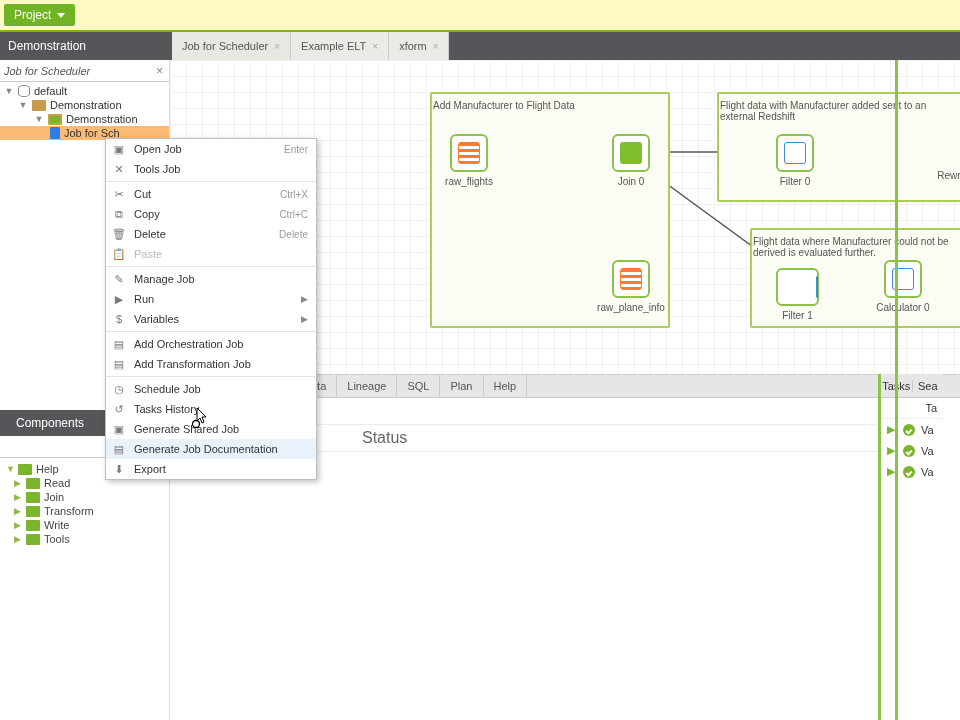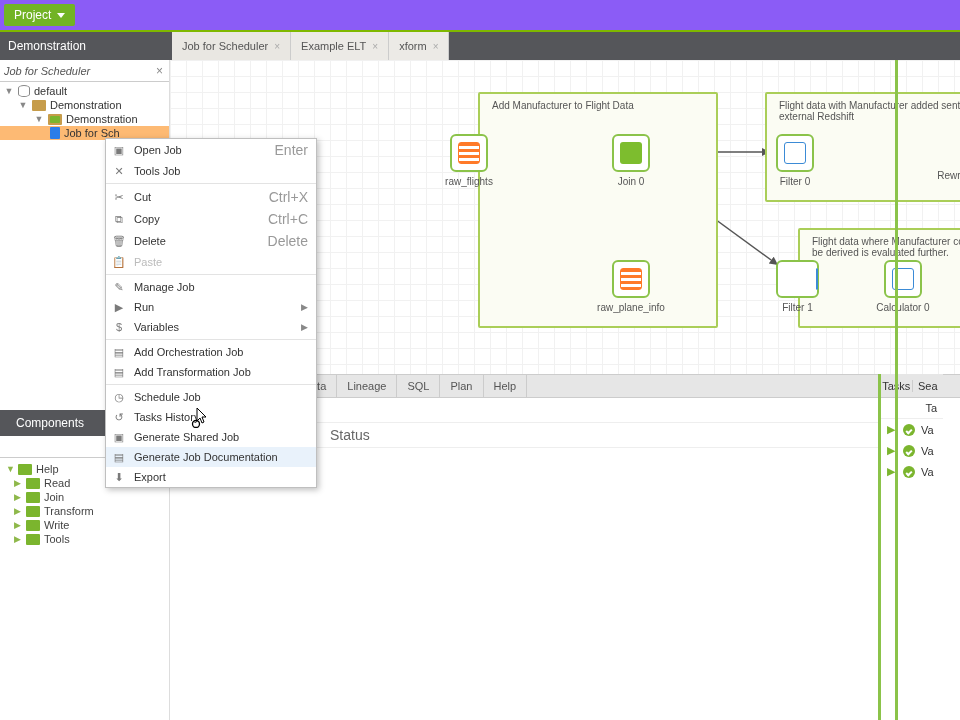--- a/index.html
+++ b/index.html
@@ -1,19 +1,19 @@
 <!DOCTYPE html>
 <html><head>
 <meta charset="utf-8">
 <style>
 * { box-sizing: border-box; margin: 0; padding: 0; font-family: Arial, Helvetica, sans-serif; }
 html, body { width: 960px; height: 720px; overflow: hidden; background: #fff; font-size: 11px; color: #333; }
 
 
-.topbar { height: 30px; background: #8b5cf6; display: flex; align-items: center; padding: 0 4px; }
+.topbar { height: 30px; background: #fef9c3; display: flex; align-items: center; padding: 0 4px; }
 .project-btn { background: #72b325; color: #fff; padding: 4px 10px; border-radius: 2px; font-size: 12px; display: flex; align-items: center; gap: 6px; cursor: pointer; }
 .caret-down { width: 0; height: 0; border-left: 4px solid transparent; border-right: 4px solid transparent; border-top: 5px solid #fff; }
 
 
 .tabstrip-row { height: 30px; background: #55565a; display: flex; border-top: 2px solid #7fb800; }
 .panel-title-left { width: 170px; background: #55565a; color: #fff; display:flex; align-items:center; padding:0 8px; font-size:12px; }
 .tabs { display: flex; align-items: stretch; }
 .tab { background: #eceae6; color: #555; padding: 0 10px; display: flex; align-items: center; gap: 6px; border-right: 1px solid #ccc; font-size: 11px; position: relative; }
 .tab .close-x { color: #aaa; font-size: 10px; }
 .tab.active { background: #e9e7e2; }
@@ -32,49 +32,49 @@
 .db-icon { width:12px;height:12px; border:1px solid #888; border-radius:6px/3px; position:relative;}
 .doc-icon { width:10px;height:12px; background:#2b7de9; border-radius:1px;}
 .components-header { height:26px; background:#55565a; color:#fff; display:flex; align-items:center; padding:0 16px; font-size:12px; margin-top:0; }
 .comp-tree { padding:4px 0;}
 .comp-row { display:flex; align-items:center; gap:4px; padding:1px 4px 1px 14px; font-size:11px; color:#444;}
 .comp-folder { width:14px; height:11px; background:#7bb52e; border-radius:1px;}
 .comp-caret { color:#8eb84a; font-size:9px; width:8px;}
 
 
 .canvas { position:absolute; left:170px; right:0; top:60px; height: 314px; background-image: linear-gradient(#f1f1f1 1px, transparent 1px), linear-gradient(90deg, #f1f1f1 1px, transparent 1px); background-size: 16px 16px; background-color:#fff; }
-.note-box { position:absolute; border:2px solid #aace58; background:#fbfcf3; padding:6px 12px; font-size:10px; color:#555; border-radius:2px;margin-left:48px;}
+.note-box { position:absolute; border:2px solid #aace58; background:#fbfcf3; padding:6px 1px; font-size:10px; color:#555; border-radius:2px;}
 .comp { position:absolute; width:38px; height:38px; border:2px solid #8bc34a; border-radius:6px; background:#fff; display:flex; align-items:center; justify-content:center; }
 .comp .inner { width:22px; height:22px; border-radius:3px; }
 .comp-label { position:absolute; top:40px; left:50%; transform:translateX(-50%); white-space:nowrap; font-size:10px; color:#555;}
 .orange-bars { background: linear-gradient(#ff7a29 3px, #fff 3px) 0 0/100% 6px, #fff; border:1px solid #ff7a29; }
 .green-stack { background:#7dbd2e; }
 svg.wires { position:absolute; left:0; top:0; width:100%; height:100%; pointer-events:none; }
 .arrowhead { fill:#555;}
 
 
 .bottom-tabs { position:absolute; left:170px; right:0; top:374px; height:24px; background:#e6e6e6; border-top:1px solid #ccc; border-bottom:1px solid #ccc; display:flex; }
 .btab { padding:0 10px; display:flex; align-items:center; border-right:1px solid #ccc; color:#555; font-size:11px; }
 .btab.first { border-left:1px solid #ccc;}
 .bottom-content { position:absolute; left:170px; right:65px; top:398px; bottom:0; background:#fff; }
-.bc-row { display:flex; padding:4px 10px; font-size:14px; color:#666; border-bottom:1px solid #eee;}
+.bc-row { display:flex; padding:4px 10px; font-size:16px; color:#666; border-bottom:1px solid #eee;gap:32px;}
 .right-task { position:absolute; right:17px; top:374px; width:65px; bottom:0; border-left:3px solid #8bc34a; background:#fff;}
 .right-task .hdr { height:24px; background:#e6e6e6; display:flex; align-items:center; justify-content:center; border-bottom:1px solid #ccc; font-size:11px;}
 .right-task .row { display:flex; align-items:center; gap:6px; padding:4px 6px; font-size:11px;}
 .check { width:12px;height:12px; border-radius:50%; background:#7bb52e; position:relative;}
 .check::after{content:"";position:absolute;left:3px;top:5px;width:4px;height:2px;border-left:2px solid #fff;border-bottom:2px solid #fff;transform:rotate(-45deg);}
 
 
 .ctx { position:absolute; left:105px; top:138px; width:212px; background:#fff; border:1px solid #bfbfbf; box-shadow:2px 2px 6px rgba(0,0,0,0.25); z-index:50;}
 .ctx .sep { height:1px; background:#e3e3e3; margin:2px 0;}
 .ctx-row { display:flex; align-items:center; padding:3px 8px 3px 6px; gap:8px; font-size:11px; color:#333;}
 .ctx-row.hover { background:#e9f2fb; }
 .ctx-row.disabled { color:#bbb;}
 .ctx-row .spacer { flex:1;}
-.ctx-row .shortcut { color:#999; font-size:14px;}
+.ctx-row .shortcut { color:#999; font-size:10px;}
 .ctx-row .sub { color:#888; font-size:9px;}
 .ctx-ico { width:14px; height:14px; display:flex; align-items:center; justify-content:center; color:#7a7a7a; font-size:11px;}
 
 
 .cursor { position:absolute; left:190px; top:406px; width:20px; height:22px; z-index:60; pointer-events:none;}
 
 .green-border-right { position:absolute; left:895px; top:60px; width:3px; height:660px; background:#8bc34a; z-index:5;}
 </style>
 </head>
 <body>
@@ -209,21 +209,21 @@
     <div class="inner orange-bars"></div>
     <span class="comp-label">raw_plane_info</span>
   </div>
   <div class="comp" style="left:606px; top:74px;">
     <div class="inner" style="background:#fff;border:1px solid #3b8bd6;"></div>
     <span class="comp-label">Filter 0</span>
   </div>
   <div class="comp" style="left:760px; top:74px; border:none; background:transparent;">
     <span class="comp-label" style="top:36px">Rewr</span>
   </div>
-  <div class="comp" style="left:606px; top:200px;padding-left:39px;">
+  <div class="comp" style="left:606px; top:208px;padding-left:39px;">
     <div class="inner" style="background:#fff;border:1px solid #3b8bd6;"></div>
     <span class="comp-label">Filter 1</span>
   </div>
   <div class="comp" style="left:714px; top:200px;">
     <div class="inner" style="background:#fff;border:1px solid #3b8bd6;"></div>
     <span class="comp-label">Calculator 0</span>
   </div>
 </div>
 
 <div class="bottom-tabs">

